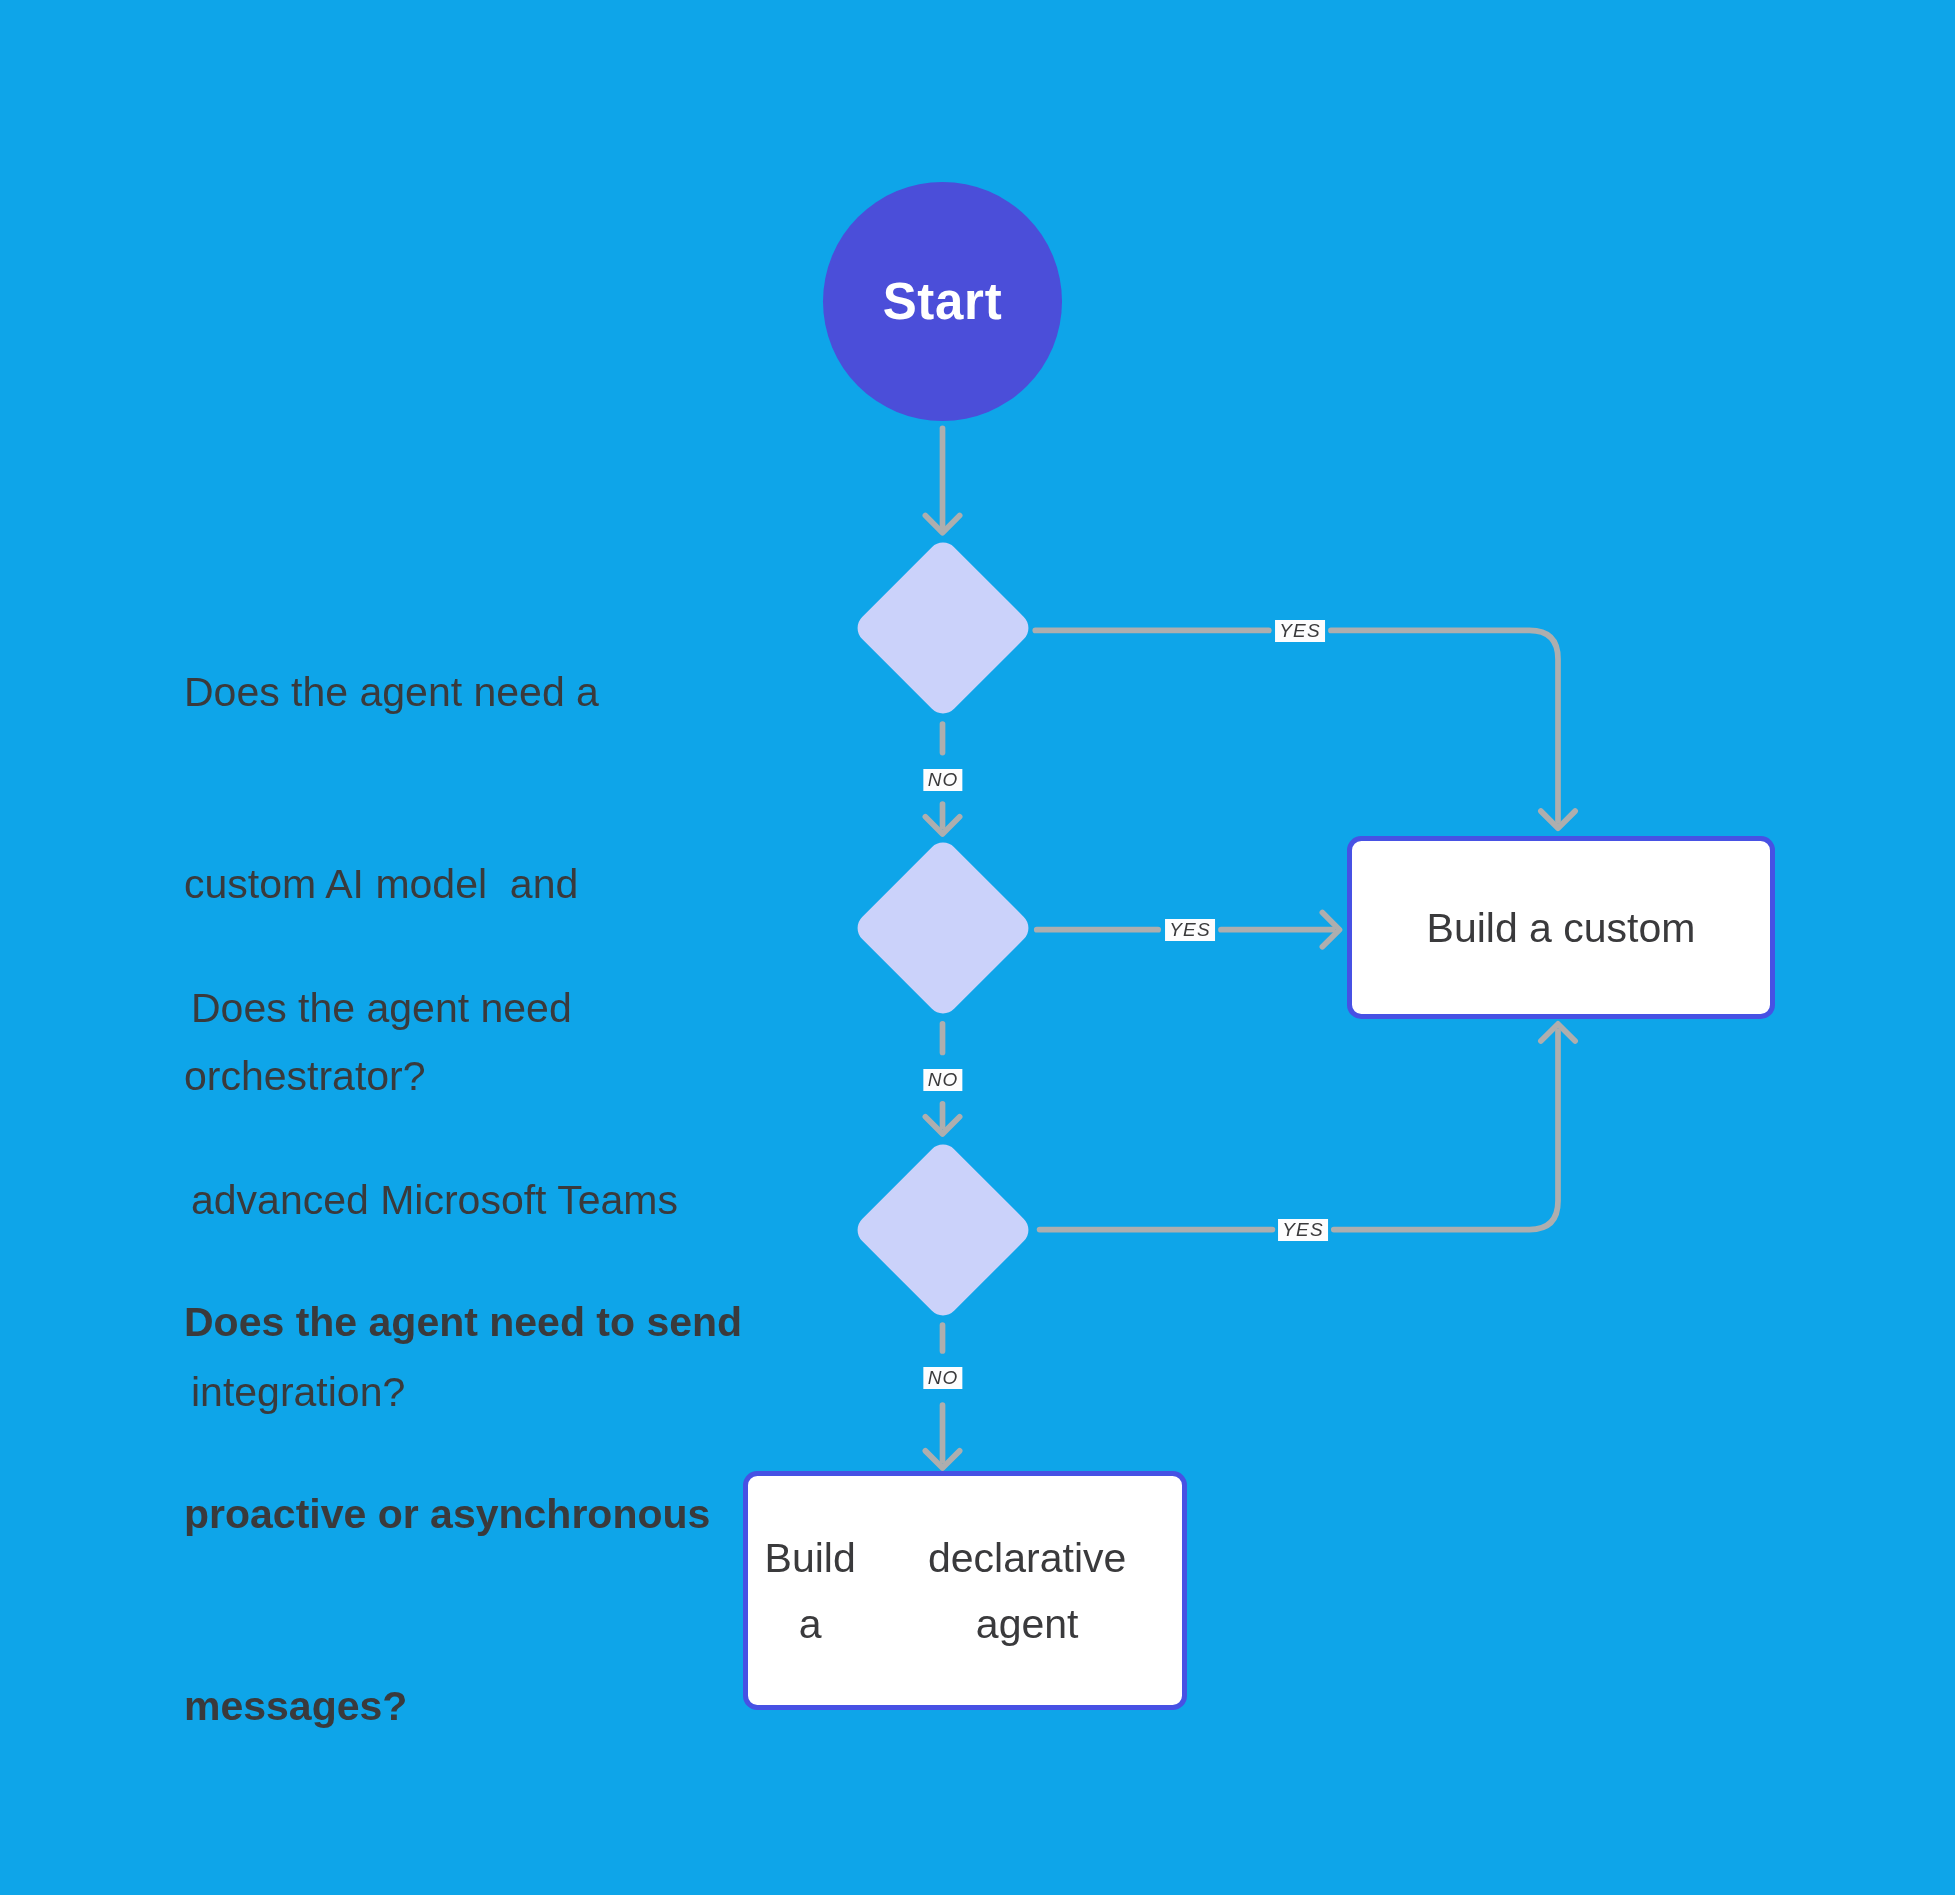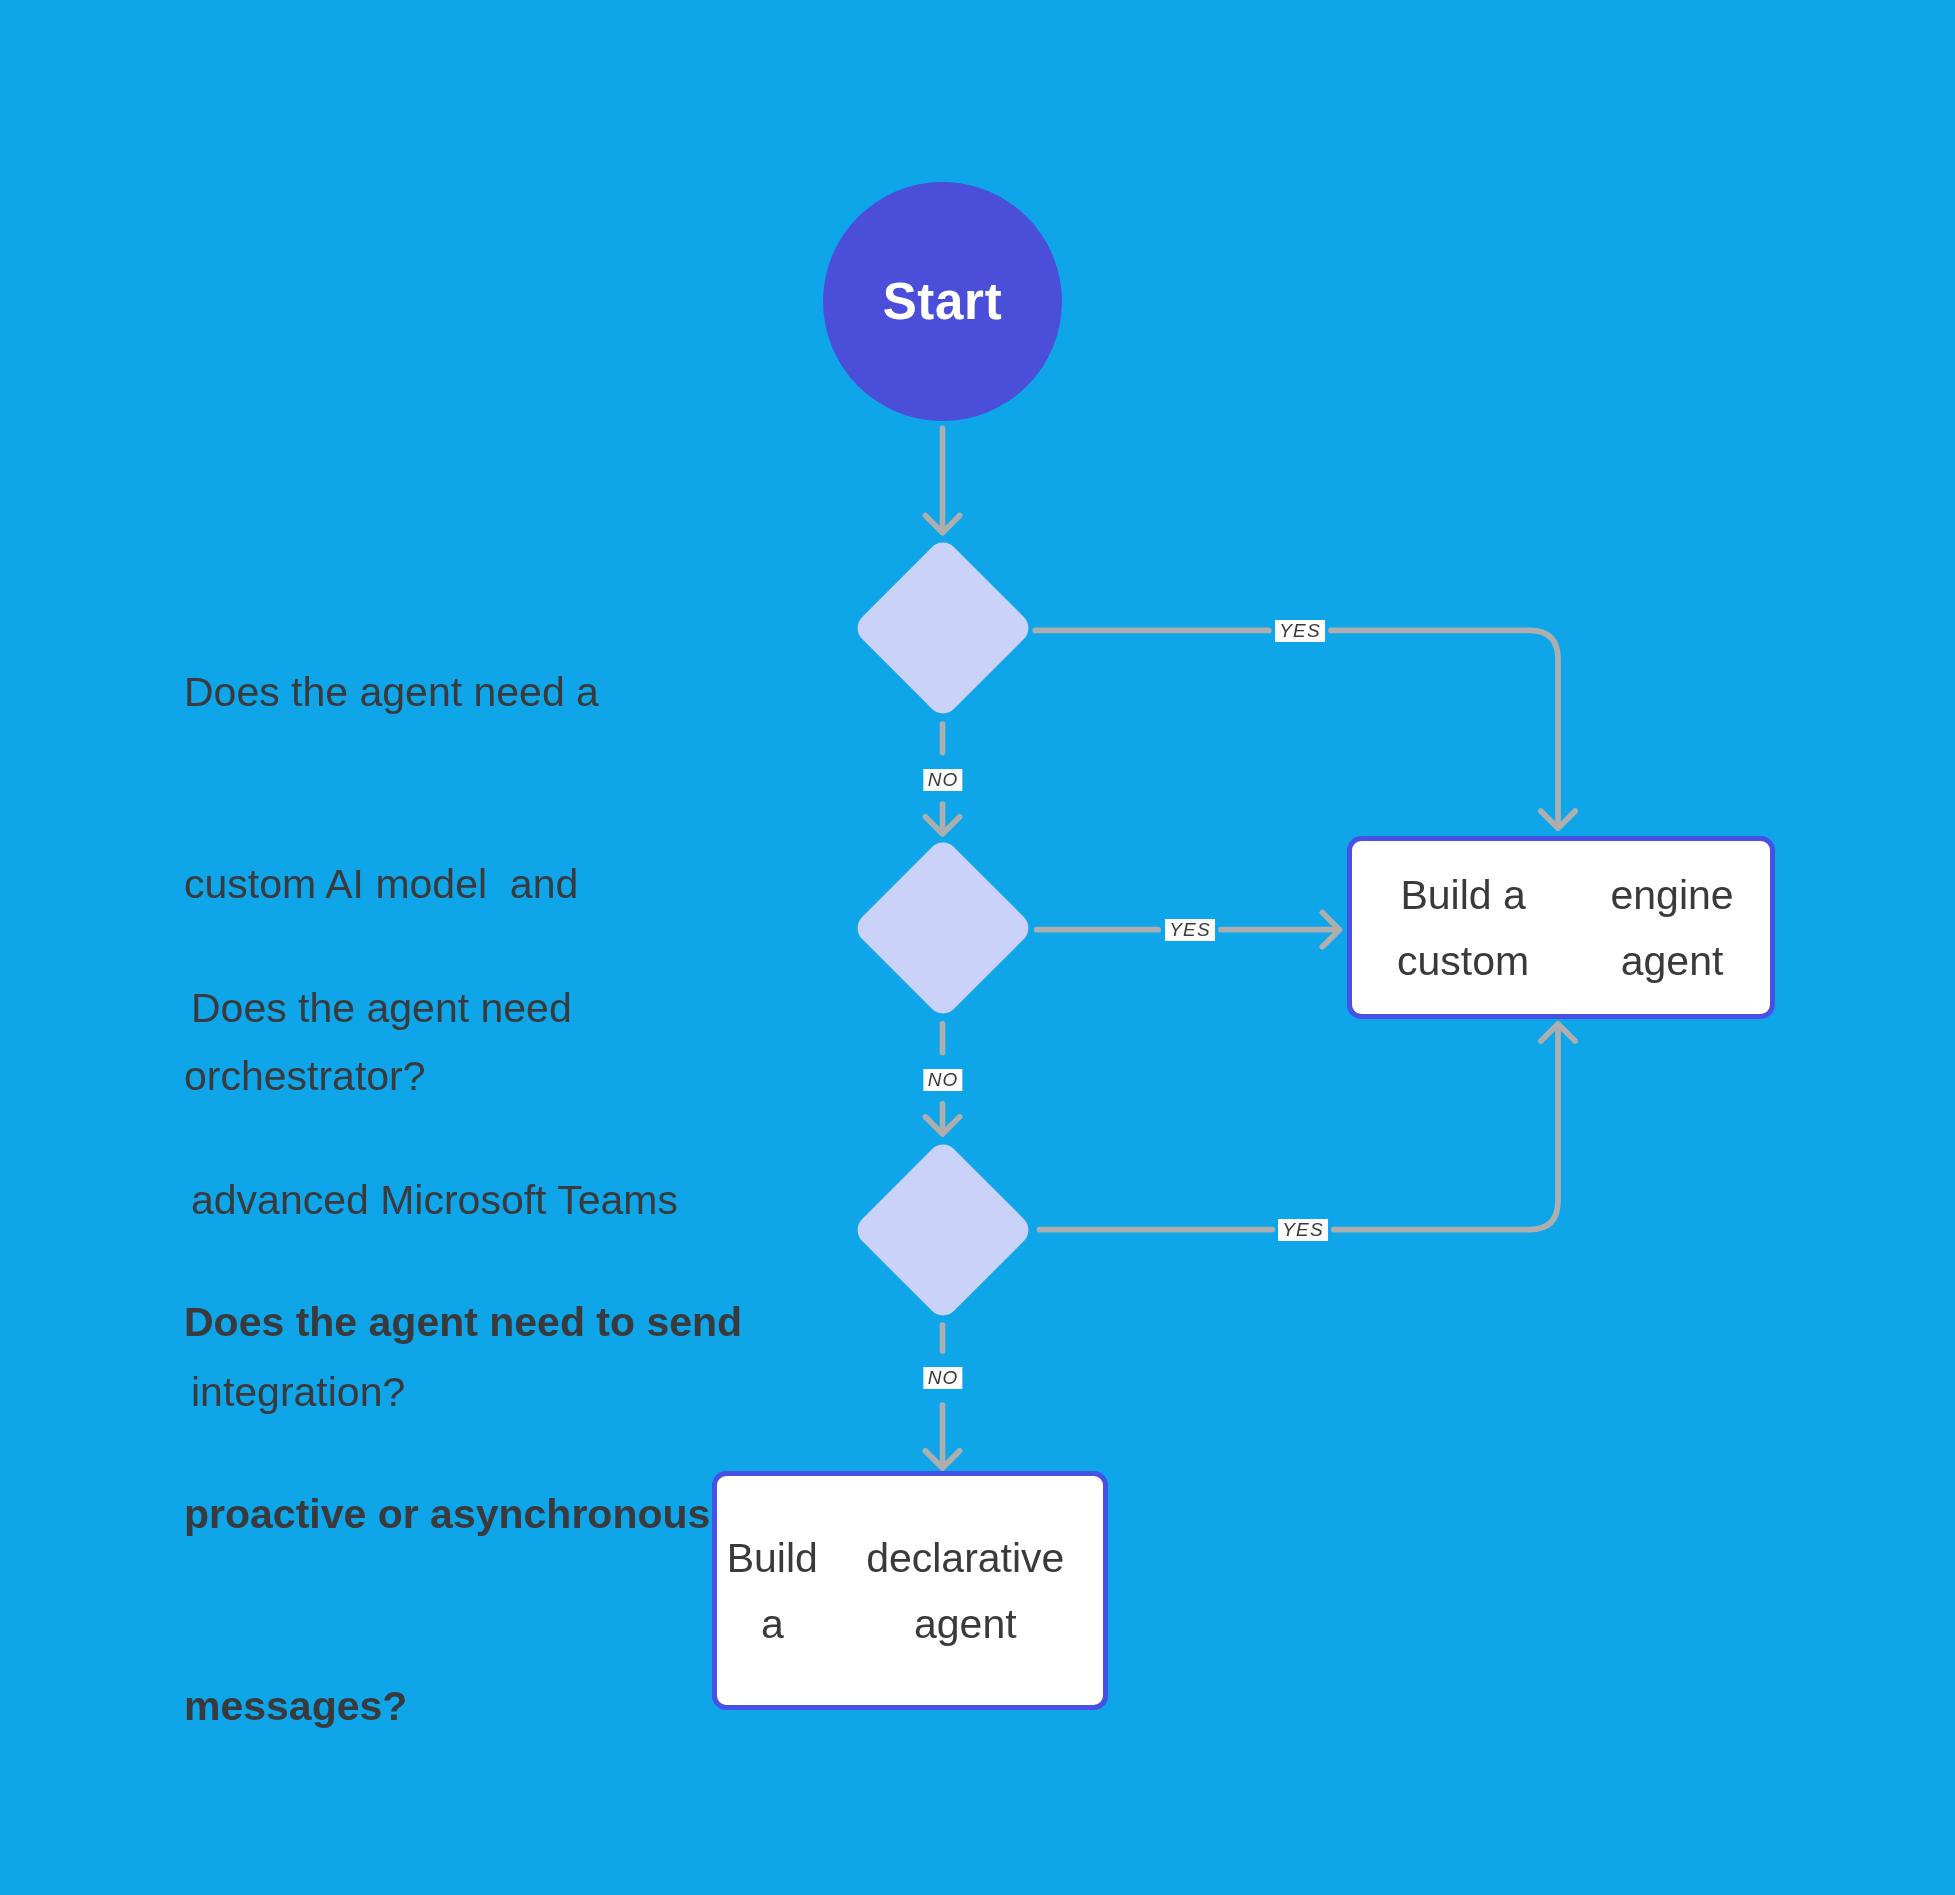--- a/index.html
+++ b/index.html
@@ -90,21 +90,21 @@
     display: flex;
     flex-direction: row;
     align-items: center;
     justify-content: center;
     text-align: center;
     color: #3a3a3c;
     font-size: 41px;
     line-height: 66px;
   }
   .outcome.custom-engine { left: 1347px; top: 836px; width: 428px; height: 183px; }
-  .outcome.declarative  { left: 712px; top: 1471px; width: 396px; height: 239px; }
+  .outcome.declarative  { left: 743px; top: 1471px; width: 444px; height: 239px; }
   .outcome span { display: block; }
 </style>
 </head>
 <body>
 
 <div class="canvas">
 
   <svg class="connector-layer" viewBox="0 0 2738 2654" xmlns="http://www.w3.org/2000/svg">
 
     <path d="M1320 600 V737"></path>
@@ -161,21 +161,20 @@
 
   <div class="edge-label yes1">YES</div>
   <div class="edge-label no1">NO</div>
   <div class="edge-label yes2">YES</div>
   <div class="edge-label no2">NO</div>
   <div class="edge-label yes3">YES</div>
   <div class="edge-label no3">NO</div>
 
   <div class="outcome custom-engine">
     <span>Build a custom</span>
-    <span>engine agent</span>
   </div>
   <div class="outcome declarative">
     <span>Build a</span>
     <span>declarative agent</span>
   </div>
 
 </div>
 
 
 </body></html>

